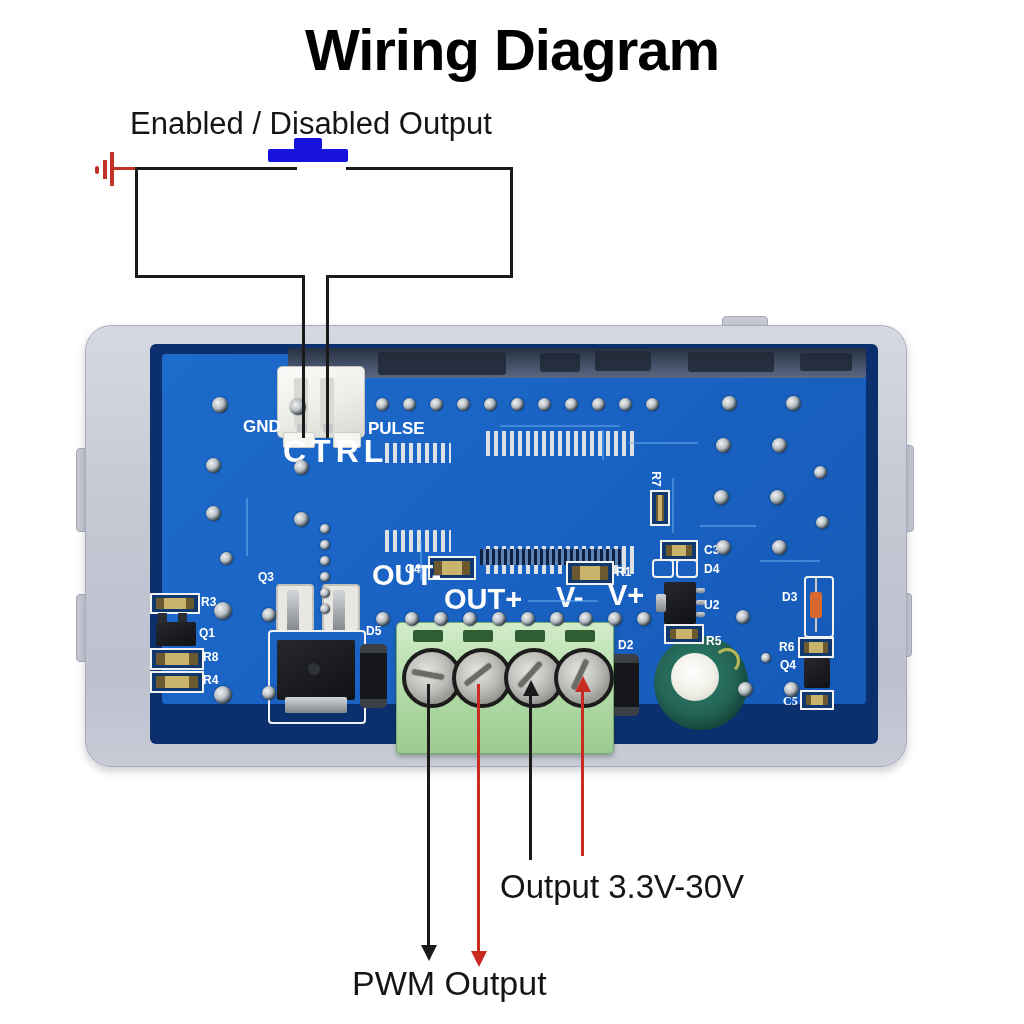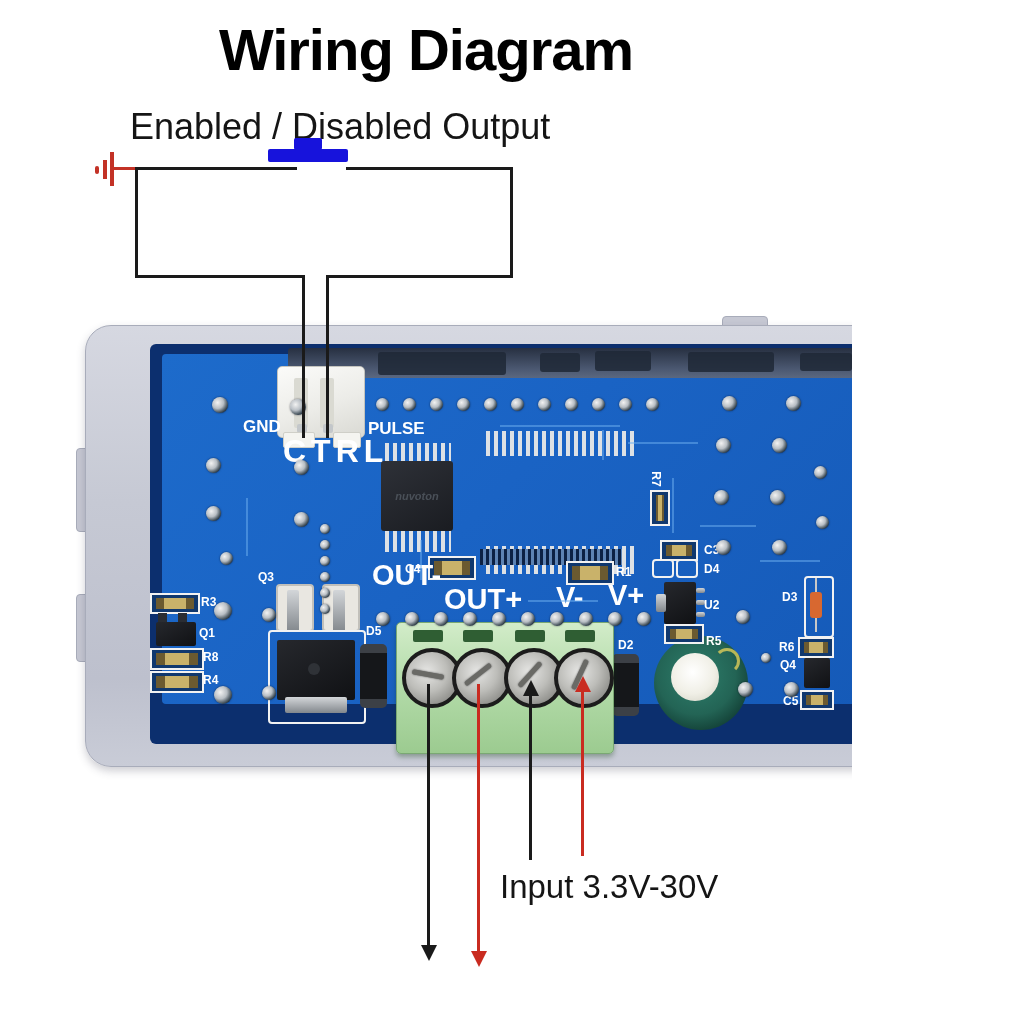--- a/index.html
+++ b/index.html
@@ -1,22 +1,22 @@
 <!DOCTYPE html>
 <html><head>
 <meta charset="utf-8">
 <style>
   html,body{margin:0;padding:0;background:#fff;}
-  #stage{position:relative;width:852px;height:1024px;background:#ffffff;overflow:hidden;
+  #stage{position:relative;width:1024px;height:1024px;background:#ffffff;overflow:hidden;
          font-family:"Liberation Sans",sans-serif;color:#141414;}
   .abs{position:absolute;}
   
   .title{left:0;right:0;top:16px;text-align:center;font-size:58px;font-weight:700;
          letter-spacing:-1px;color:#000;}
-  .lbl{font-size:36px;color:#151515;white-space:nowrap;}
+  .lbl{font-size:31px;color:#151515;white-space:nowrap;}
   
   .wire{background:#1a1a1a;}
   .wire.red{background:#c92b20;}
   .arrow-down{width:0;height:0;border-left:8px solid transparent;border-right:8px solid transparent;
               border-top:16px solid #1a1a1a;}
   .arrow-up{width:0;height:0;border-left:8px solid transparent;border-right:8px solid transparent;
             border-bottom:16px solid #1a1a1a;}
   .arrow-down.red{border-top-color:#c92b20;}
   .arrow-up.red{border-bottom-color:#c92b20;}
   .sw{background:#1713dc;border-radius:2px;}
@@ -132,23 +132,20 @@
   <div class="abs pin-dot" style="left:323px;top:424px;width:10px;height:9px;"></div>
   <div class="abs jst-foot" style="left:283px;top:432px;width:30px;height:14px;"></div>
   <div class="abs jst-foot" style="left:333px;top:432px;width:26px;height:14px;"></div>
 
   <div class="abs silk pinlbl" style="left:243px;top:417px;">GND</div>
   <div class="abs silk pinlbl" style="left:368px;top:419px;">PULSE</div>
   <div class="abs silk stop" style="left:283px;top:433px;">CTRL</div>
 
   <div class="abs ic-pins" style="left:385px;top:443px;width:66px;height:20px;"></div>
   <div class="abs ic-pins" style="left:385px;top:530px;width:66px;height:22px;"></div>
-  <div class="abs ic-body" style="left:381px;top:461px;width:72px;height:70px;display:flex;align-items:center;justify-content:center;">
-    <span class="nuv-txt">nuvoton</span>
-  </div>
 
   <div class="abs ic-pins" style="left:486px;top:431px;width:152px;height:25px;"></div>
   <div class="abs ic-pins" style="left:486px;top:546px;width:152px;height:28px;"></div>
 
   <div class="abs silk ref" style="left:648px;top:472px;transform:rotate(90deg);">R7</div>
   <div class="abs chipres" style="left:650px;top:490px;width:16px;height:32px;">
       <div class="inner"></div>
     </div>
 
   <div class="abs zebra" style="left:480px;top:549px;width:142px;height:16px;"></div>
@@ -243,36 +240,37 @@
   <div class="abs whitebox" style="left:804px;top:576px;width:26px;height:58px;"></div>
   <div class="abs" style="left:815px;top:578px;width:2px;height:54px;background:#c8c8c8;"></div>
   <div class="abs" style="left:810px;top:592px;width:12px;height:26px;background:#d86830;border-radius:3px;"></div>
 
   <div class="abs silk ref" style="left:779px;top:640px;">R6</div>
   <div class="abs chipres" style="left:798px;top:637px;width:32px;height:17px;">
       <div class="inner"></div>
     </div>
   <div class="abs silk ref" style="left:780px;top:658px;">Q4</div>
   <div class="abs sot" style="left:804px;top:658px;width:26px;height:30px;"></div>
-  <div class="abs silk ref" style="left:783px;top:694px;">C5</div>
+  <div class="abs silk ref" style="left:783px;top:694px;font-family:Liberation Serif, serif;">C5</div>
   <div class="abs chipres" style="left:800px;top:690px;width:30px;height:16px;">
       <div class="inner"></div>
     </div>
   <div class="abs pad" style="left:761px;top:653px;width:10px;height:10px;"></div>
 
   <div class="abs wire" style="left:427px;top:684px;width:3px;height:263px;z-index:50;"></div>
   <div class="abs arrow-down" style="left:421px;top:945px;z-index:50;"></div>
   <div class="abs wire red" style="left:477px;top:684px;width:3px;height:269px;z-index:50;"></div>
   <div class="abs arrow-down red" style="left:471px;top:951px;z-index:50;"></div>
   <div class="abs arrow-up" style="left:523px;top:680px;z-index:50;"></div>
   <div class="abs wire" style="left:529px;top:696px;width:3px;height:164px;z-index:50;"></div>
   <div class="abs arrow-up red" style="left:575px;top:676px;z-index:50;"></div>
   <div class="abs wire red" style="left:581px;top:692px;width:3px;height:164px;z-index:50;"></div>
 
-  <div class="abs lbl" style="left:500px;top:868px;font-size:33px;">Input 3.3V-30V</div>
+  <div class="abs lbl" style="left:500px;top:868px;font-size:33px;">Output 3.3V-30V</div>
+  <div class="abs lbl" style="left:352px;top:964px;font-size:34px;">PWM Output</div>
 <div class="abs pad" style="left: 376px; top: 398px; width: 13px; height: 13px; z-index: 6;"></div>
     <div class="abs pad" style="left: 403px; top: 398px; width: 13px; height: 13px; z-index: 6;"></div>
     <div class="abs pad" style="left: 430px; top: 398px; width: 13px; height: 13px; z-index: 6;"></div>
     <div class="abs pad" style="left: 457px; top: 398px; width: 13px; height: 13px; z-index: 6;"></div>
     <div class="abs pad" style="left: 484px; top: 398px; width: 13px; height: 13px; z-index: 6;"></div>
     <div class="abs pad" style="left: 511px; top: 398px; width: 13px; height: 13px; z-index: 6;"></div>
     <div class="abs pad" style="left: 538px; top: 398px; width: 13px; height: 13px; z-index: 6;"></div>
     <div class="abs pad" style="left: 565px; top: 398px; width: 13px; height: 13px; z-index: 6;"></div>
     <div class="abs pad" style="left: 592px; top: 398px; width: 13px; height: 13px; z-index: 6;"></div>
     <div class="abs pad" style="left: 619px; top: 398px; width: 13px; height: 13px; z-index: 6;"></div>

